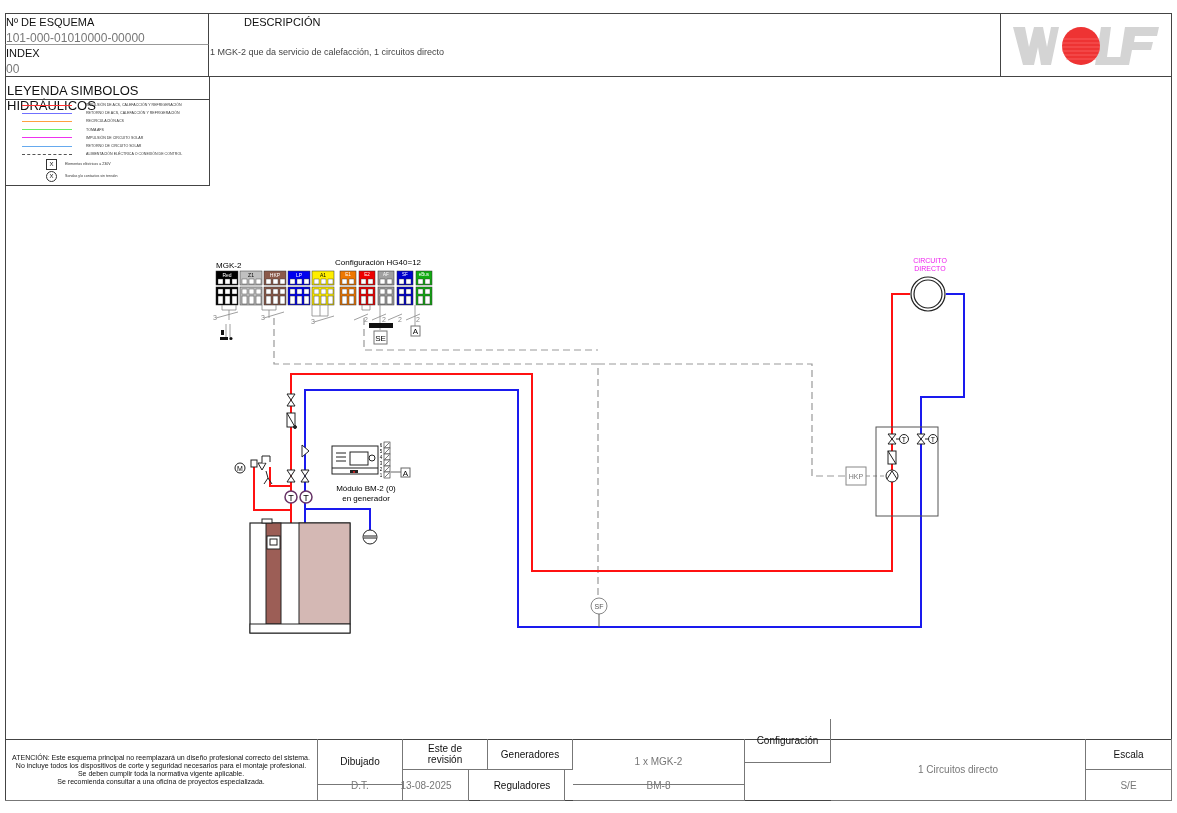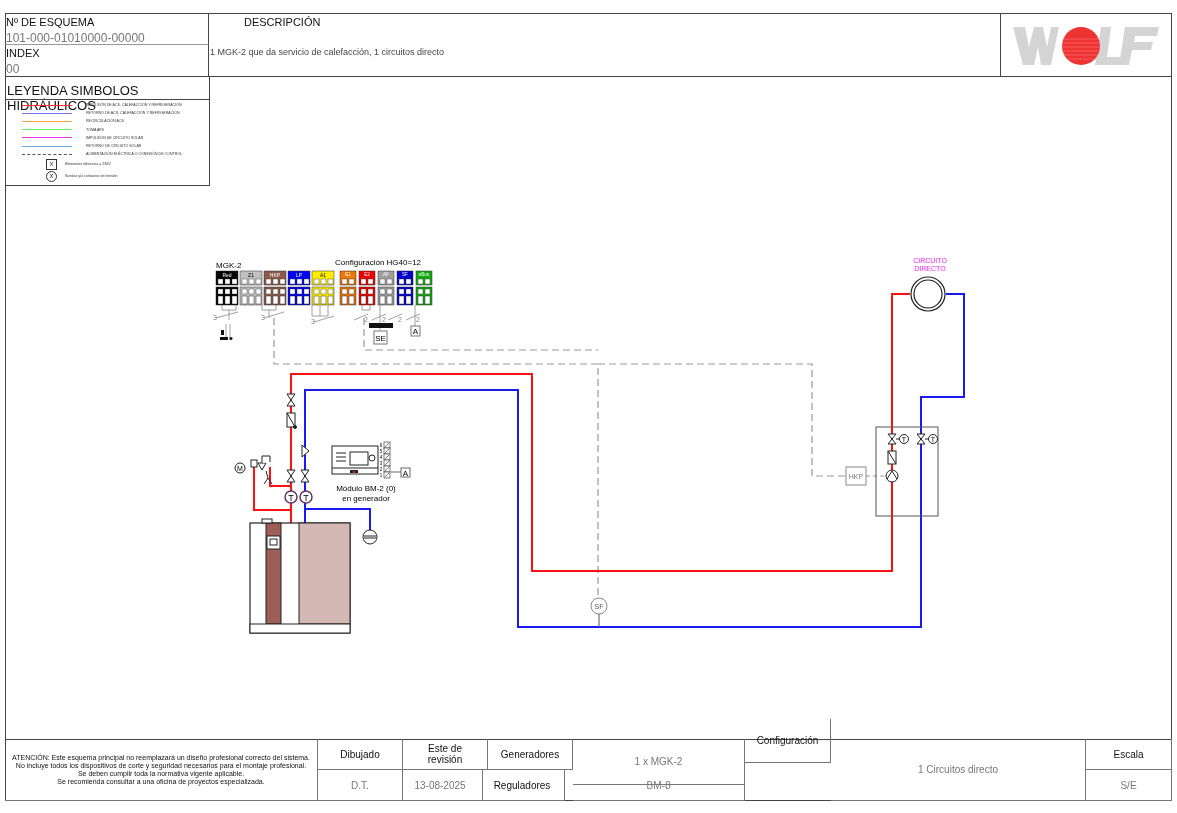--- a/index.html
+++ b/index.html
@@ -423,24 +423,24 @@
   </g>
 </svg>
 
 <div class="abs" style="left:5px;top:739px;width:1167px;height:0;border-top:1px solid #444;"></div>
 <div class="tb-cell" style="left:5px;top:739px;width:313px;height:62px;flex-direction:column;font-size:7px;line-height:8px;">
   <div>ATENCIÓN: Este esquema principal no reemplazará un diseño profesional correcto del sistema.</div>
   <div>No incluye todos los dispositivos de corte y seguridad necesarios para el montaje profesional.</div>
   <div>Se deben cumplir toda la normativa vigente aplicable.</div>
   <div>Se recomienda consultar a una oficina de proyectos especializada.</div>
 </div>
-<div class="tb-cell tb-lbl" style="left:318px;top:739px;width:85px;height:31px;">Dibujado</div>
+<div class="tb-cell tb-lbl" style="left:318px;top:739px;width:85px;height:46px;">Dibujado</div>
 <div class="tb-cell tb-val" style="left:318px;top:770px;width:85px;height:31px;">D.T.</div>
 <div class="tb-cell tb-lbl" style="left:403px;top:739px;width:85px;height:31px;padding:0 14px;">Este de revisión</div>
-<div class="tb-cell tb-val" style="left:398px;top:770px;width:85px;height:31px;">13-08-2025</div>
+<div class="tb-cell tb-val" style="left:384px;top:770px;width:85px;height:31px;">13-08-2025</div>
 <div class="tb-cell tb-lbl" style="left:488px;top:739px;width:85px;height:31px;">Generadores</div>
 <div class="tb-cell tb-lbl" style="left:480px;top:770px;width:85px;height:31px;">Reguladores</div>
 <div class="tb-cell tb-val" style="left:573px;top:739px;width:172px;height:46px;">1 x MGK-2</div>
 <div class="tb-cell tb-val" style="left:573px;top:770px;width:172px;height:31px;">BM-8</div>
 <div class="tb-cell tb-lbl" style="left:745px;top:719px;width:86px;height:44px;">Configuración</div>
 <div class="tb-cell tb-val" style="left:831px;top:739px;width:255px;height:62px;">1 Circuitos directo</div>
 <div class="tb-cell tb-lbl" style="left:1086px;top:739px;width:86px;height:31px;">Escala</div>
 <div class="tb-cell tb-val" style="left:1086px;top:770px;width:86px;height:31px;">S/E</div>
 
 </body></html>

